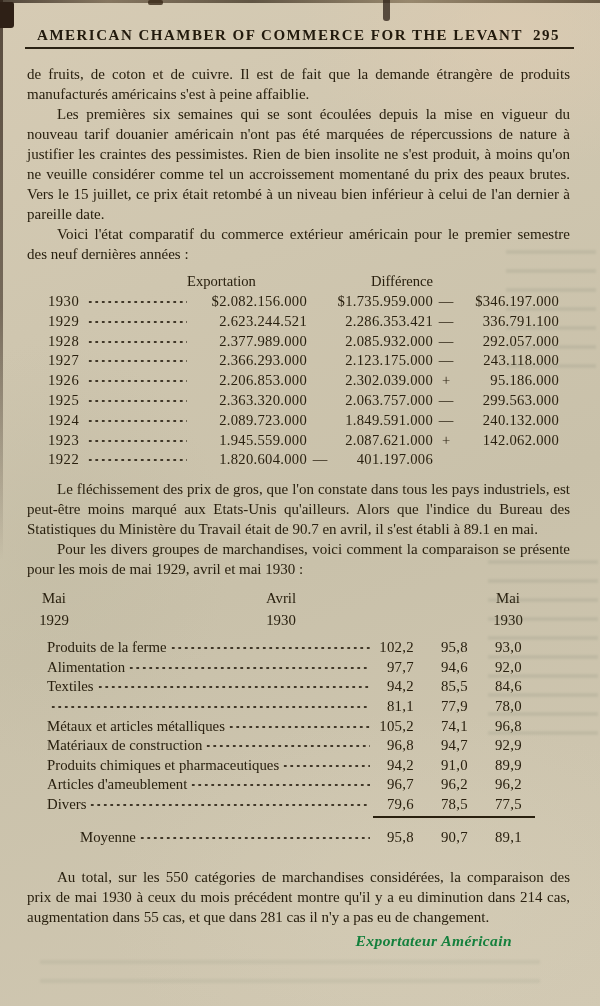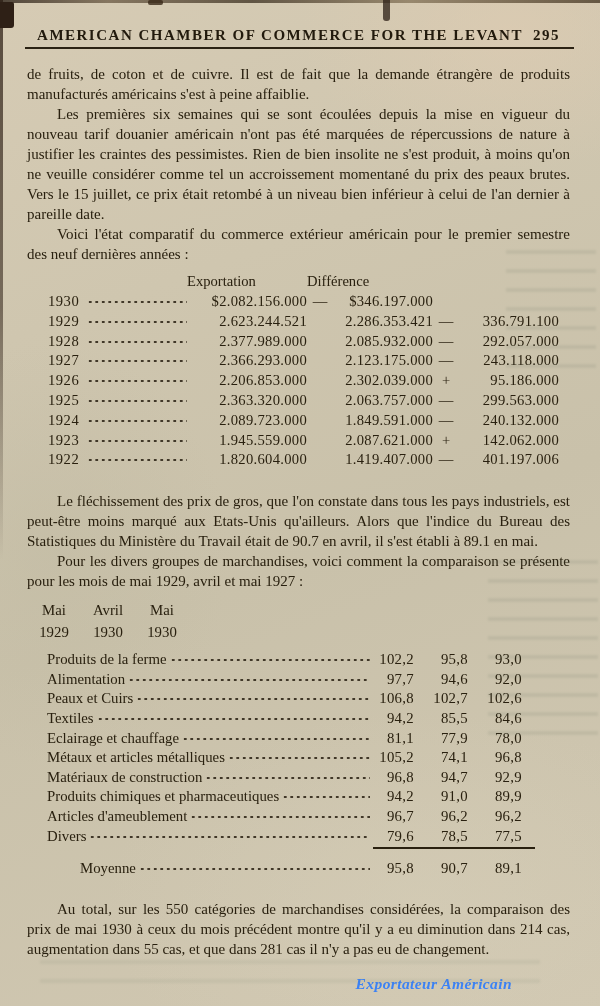--- a/index.html
+++ b/index.html
@@ -46,57 +46,57 @@
   p { font-size: 15px; line-height: 20px; text-align: justify;
       margin: 0; text-indent: 30px; }
   p.noindent { text-indent: 0; }
   .p1 { margin-top: 15px; }
 
   
   .t1 { margin-top: 7px; font-size: 14.6px; }
   .t1-head { display: flex; line-height: 21px; padding-left: 160px; }
   .t1-head .h-exp  { width: 120px; text-align: left; }
   .t1-head .h-imp  { width: 126px; text-align: center; }
-  .t1-head .h-diff { width: 126px; text-align: left; }
+  .t1-head .h-diff { width: 126px; text-align: right; }
   .t1-row { display: flex; align-items: baseline; line-height: 19.8px; }
   .t1-year { width: 60px; padding-left: 21px; letter-spacing: .5px; }
   .t1-dots { width: 100px; height: 13px; align-self: auto; }
   .t1-exp  { width: 120px; text-align: right; letter-spacing: .3px; }
   .t1-imp  { width: 122px; margin-left: 4px; text-align: right; letter-spacing: .3px; }
   .t1-sign { width: 26px; text-align: center; }
   .t1-diff { width: 100px; text-align: right; letter-spacing: .3px; }
 
   .dots { background-image: radial-gradient(circle, rgba(40,31,17,.85) 1.1px, transparent 1.5px);
           background-size: 6.5px 6px; background-repeat: repeat-x;
           background-position: left bottom 1px; }
 
   
   .t2 { margin-top: 6px; font-size: 14.8px; }
-  .t2-head { display: flex; justify-content: flex-start; padding-right: 35px;
+  .t2-head { display: flex; justify-content: space-between; padding-right: 35px;
     line-height: 21px; margin-top: 9px; }
   .t2-hcol { width: 54px; text-align: center; }
   .t2-hcol .yr { display: block; margin-top: 1px; }
   .t2-hdash { width: 17px; height: 2.5px; background: #29200f; margin: 4px auto 0; }
   .t2-body { margin-top: 7px; }
   .t2-row { display: flex; align-items: baseline; line-height: 19.6px;
     padding-left: 20px; padding-right: 35px; }
   .t2-label { white-space: nowrap; }
   .t2-dots { flex: 1; height: 13px; margin: 0 3px; }
   .t2-val { width: 54px; padding-right: 13px; text-align: right; letter-spacing: .3px; }
   .t2-row.sum-above .t2-val { border-bottom: 2.5px solid #29200f; padding-bottom: 1px; }
   .t2-row.avg { margin-top: 10px; }
   .t2-row.avg .t2-label { padding-left: 33px; }
 
-  .p4 { margin-top: 21px; }
+  .p4 { margin-top: 9px; }
   .p6 { margin-top: 20px; }
 
   
-  .signature { margin-top: 16px; padding-right: 58px; text-align: right;
+  .signature { margin-top: 5px; padding-right: 58px; text-align: right;
     font-style: italic; font-weight: bold; font-size: 15.5px; letter-spacing: .4px;
-    color: #3b82f6; }
+    color: #15803d; }
 </style>
 </head>
 <body>
 
 <div class="sheet">
 
   <div class="edge-top"></div>
   <div class="edge-left"></div>
   <div class="corner-tl"></div>
   <div class="mark-a"></div>
@@ -117,20 +117,21 @@
 
   <div class="t1">
     <div class="t1-head">
       <span class="h-exp">Exportation</span>
       <span class="h-diff">Différence</span>
     </div>
     <div class="t1-row">
       <span class="t1-year">1930</span>
         <span class="t1-dots dots"></span>
         <span class="t1-exp">$2.082.156.000</span>
+        <span class="t1-imp">$1.735.959.000</span>
         <span class="t1-sign">—</span>
         <span class="t1-diff">$346.197.000</span>
     </div>
     <div class="t1-row">
       <span class="t1-year">1929</span>
         <span class="t1-dots dots"></span>
         <span class="t1-exp">2.623.244.521</span>
         <span class="t1-imp">2.286.353.421</span>
         <span class="t1-sign">—</span>
         <span class="t1-diff">336.791.100</span>
@@ -180,28 +181,27 @@
         <span class="t1-dots dots"></span>
         <span class="t1-exp">1.945.559.000</span>
         <span class="t1-imp">2.087.621.000</span>
         <span class="t1-sign">+</span>
         <span class="t1-diff">142.062.000</span>
     </div>
     <div class="t1-row">
       <span class="t1-year">1922</span>
         <span class="t1-dots dots"></span>
         <span class="t1-exp">1.820.604.000</span>
-        <span class="t1-imp">1.419.407.000</span>
         <span class="t1-sign">—</span>
         <span class="t1-diff">401.197.006</span>
     </div>
   </div>
 
   <p class="p4">Le fléchissement des prix de gros, que l'on constate dans tous les pays industriels, est peut-être moins marqué aux Etats-Unis qu'ailleurs. Alors que l'indice du Bureau des Statistiques du Ministère du Travail était de 90.7 en avril, il s'est établi à 89.1 en mai.</p>
-  <p>Pour les divers groupes de marchandises, voici comment la comparaison se présente pour les mois de mai 1929, avril et mai 1927 :</p>
+  <p>Pour les divers groupes de marchandises, voici comment la comparaison se présente pour les mois de mai 1929, avril et mai 1930 :</p>
 
   <div class="t2">
     <div class="t2-head">
       <span class="t2-hcol">
         <span>Mai</span>
         <span class="yr">1929</span>
         <span class="t2-hdash"></span>
       </span>
       <span class="t2-hcol">
         <span>Avril</span>
@@ -223,35 +223,27 @@
           <span class="t2-val">93,0</span>
       </div>
       <div class="t2-row">
         <span class="t2-label">Alimentation</span>
           <span class="t2-dots dots"></span>
           <span class="t2-val">97,7</span>
           <span class="t2-val">94,6</span>
           <span class="t2-val">92,0</span>
       </div>
       <div class="t2-row">
-        <span class="t2-label">Peaux et Cuirs</span>
-          <span class="t2-dots dots"></span>
-          <span class="t2-val">106,8</span>
-          <span class="t2-val">102,7</span>
-          <span class="t2-val">102,6</span>
-      </div>
-      <div class="t2-row">
         <span class="t2-label">Textiles</span>
           <span class="t2-dots dots"></span>
           <span class="t2-val">94,2</span>
           <span class="t2-val">85,5</span>
           <span class="t2-val">84,6</span>
       </div>
       <div class="t2-row">
-        <span class="t2-label">Eclairage et chauffage</span>
           <span class="t2-dots dots"></span>
           <span class="t2-val">81,1</span>
           <span class="t2-val">77,9</span>
           <span class="t2-val">78,0</span>
       </div>
       <div class="t2-row">
         <span class="t2-label">Métaux et articles métalliques</span>
           <span class="t2-dots dots"></span>
           <span class="t2-val">105,2</span>
           <span class="t2-val">74,1</span>

